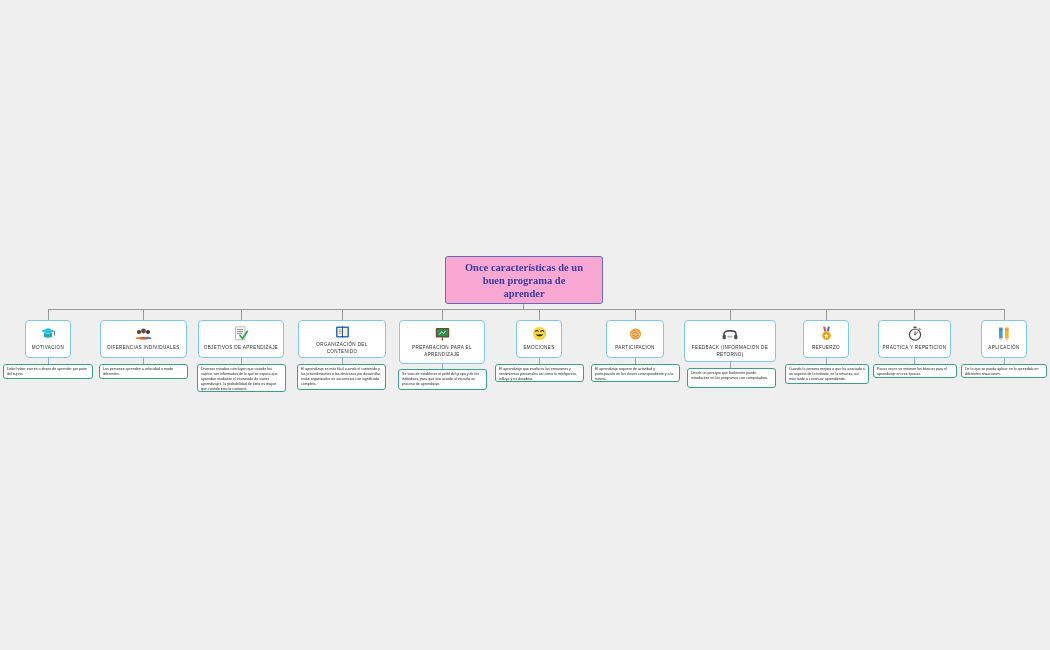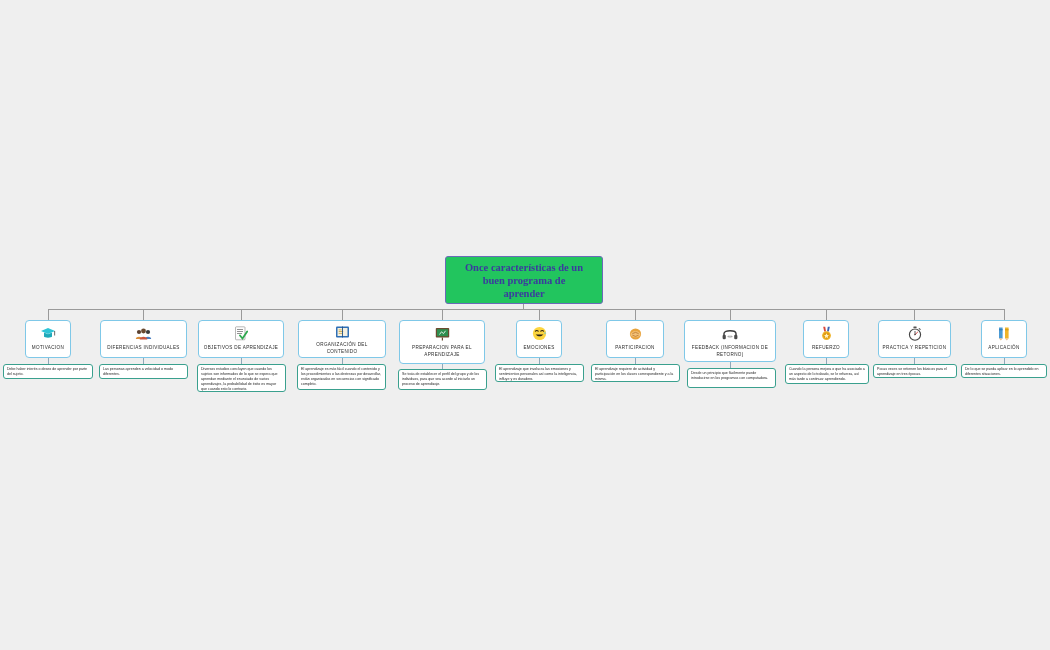--- a/index.html
+++ b/index.html
@@ -19,21 +19,21 @@
     background: #efefef;
   }
 
   
   #root-node {
     position: absolute;
     left: 445px;
     top: 256px;
     width: 158px;
     height: 48px;
-    background: #22c55e;
+    background: #f9a8d4;
     border: 1px solid #6a6ab8;
     border-radius: 3px;
     display: flex;
     align-items: center;
     justify-content: center;
     padding: 2px 10px;
   }
   #root-node .root-text {
     font-family: "Liberation Serif", serif;
     font-weight: bold;

